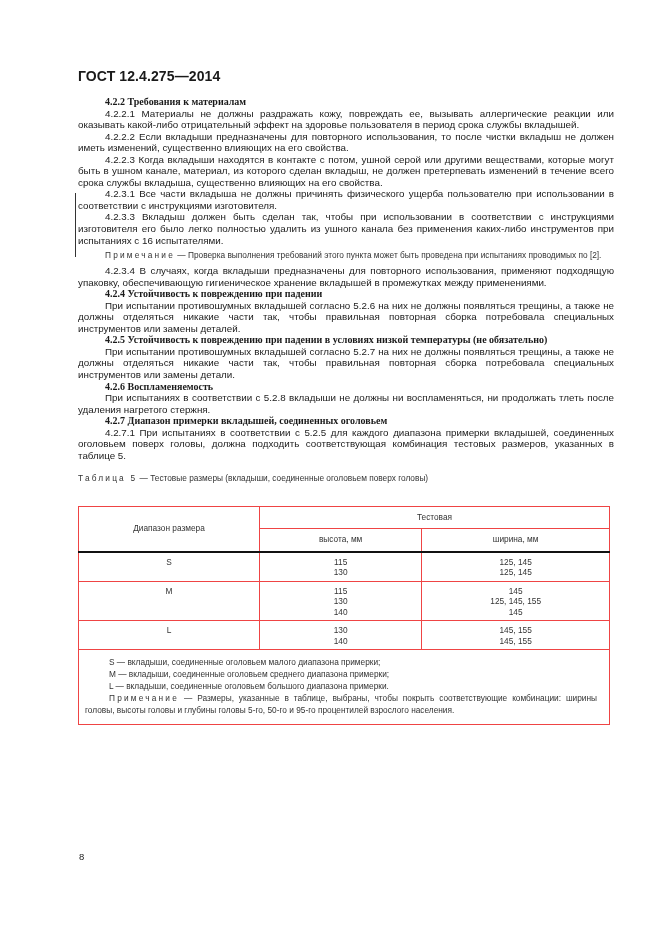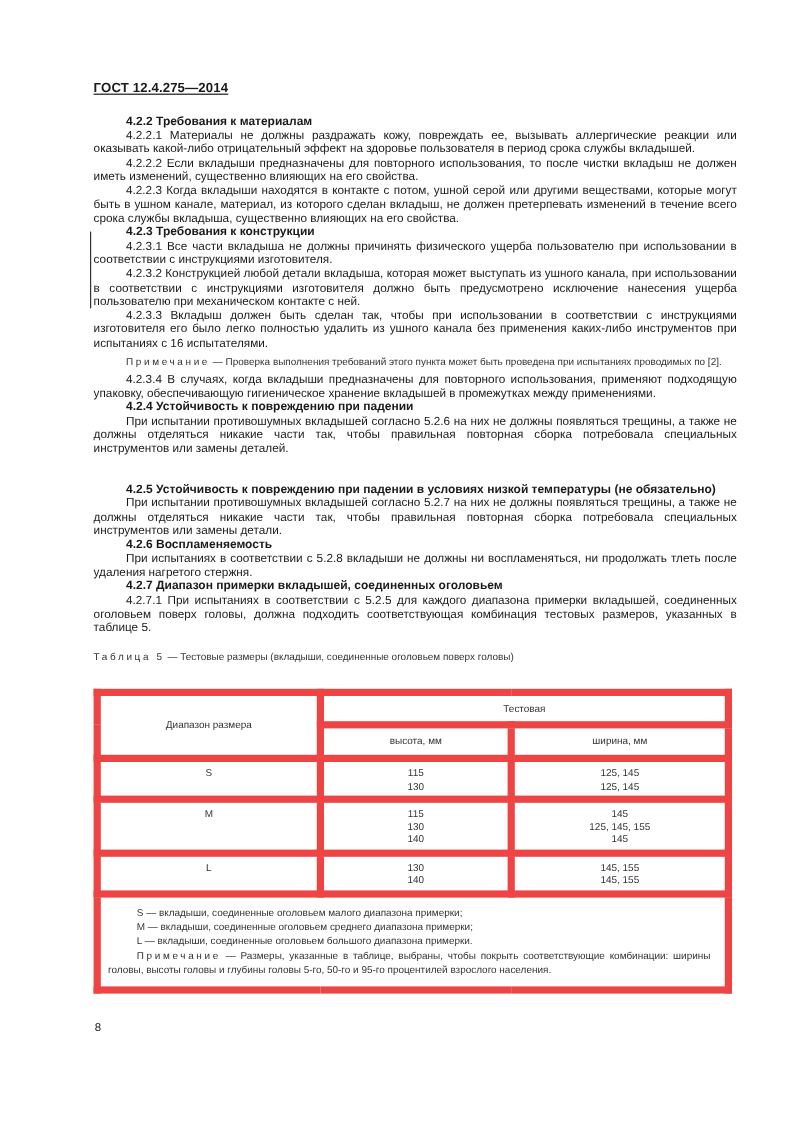--- a/index.html
+++ b/index.html
@@ -1,27 +1,27 @@
 <!DOCTYPE html>
 <html><head>
   <meta charset="utf-8">
   <style>
     html, body { margin: 0; padding: 0; background: #ffffff; }
     body { width: 661px; height: 936px; position: relative; overflow: hidden;
            font-family: "Liberation Sans", sans-serif; color: #1a1a1a; }
-    .hdr { position: absolute; left: 78px; top: 68px; font-weight: bold; font-size: 11px; letter-spacing: 0.1px; text-decoration: underline; }
+    .hdr { position: absolute; left: 78px; top: 68px; font-weight: bold; font-size: 14px; letter-spacing: 0.1px; }
     .content { position: absolute; left: 78px; top: 96px; width: 536px; font-size: 9.8px; line-height: 11.55px; }
     .p { margin: 0; text-align: justify; text-indent: 27px; }
-    .h { margin: 0; font-weight: bold; text-indent: 27px; font-size: 10px; }
+    .h { margin: 0; font-weight: bold; text-indent: 27px; font-size: 10px; font-family: Liberation Serif, serif; }
     .note { margin: 4px 0 4px 0; text-indent: 27px; font-size: 8.3px; line-height: 11px; text-align: justify; color: #333; }
     .sp { letter-spacing: 2.2px; }
     .bar { position: absolute; left: 75px; width: 0; border-left: 1px solid #333; }
     .tcap { margin: 12px 0 21px 0; font-size: 8.3px; color: #333; }
     table { border-collapse: collapse; width: 532px; font-size: 8.3px; color: #333; }
-    td, th { border: 6px solid #ef4444; text-align: center; font-weight: normal; padding: 0; vertical-align: top; }
+    td, th { border: 1px solid #ef4444; text-align: center; font-weight: normal; padding: 0; vertical-align: top; }
     .thick-top { border-top: 2px solid #111; }
     .hd-row1 td { height: 21px; vertical-align: middle; }
     .hd-row2 td { height: 22px; vertical-align: middle; text-align: center; }
     .body-cell { padding: 4px 0 3px 0; line-height: 10.5px; }
     .foot { text-align: left; padding: 6px 12px 8px 6px; line-height: 12px; }
     .foot .li { text-indent: 24px; }
     .foot .nt { text-indent: 24px; text-align: justify; }
     .pgnum { position: absolute; left: 79px; top: 851px; font-size: 9.5px; color: #222; }
   </style>
 </head>
@@ -30,31 +30,29 @@
 <div class="hdr">ГОСТ 12.4.275—2014</div>
 
 <div class="bar" style="top:193px;height:64px;"></div>
 
 <div class="content">
   <p class="h">4.2.2  Требования к материалам</p>
   <p class="p">4.2.2.1  Материалы не должны раздражать кожу, повреждать ее, вызывать аллергические реакции или оказывать какой-либо отрицательный эффект на здоровье пользователя в период срока службы вкладышей.</p>
   <p class="p">4.2.2.2  Если вкладыши предназначены для повторного использования, то после чистки вкладыш не должен иметь изменений, существенно влияющих на его свойства.</p>
   <p class="p">4.2.2.3  Когда вкладыши находятся в контакте с потом, ушной серой или другими веществами, которые могут быть в ушном канале, материал, из которого сделан вкладыш, не должен претерпевать изменений в течение всего срока службы вкладыша, существенно влияющих на его свойства.</p>
 
-  <p class="h">4.2.3  Требования к конструкции</p>
   <p class="p">4.2.3.1  Все части вкладыша не должны причинять физического ущерба пользователю при использовании в соответствии с инструкциями изготовителя.</p>
-  <p class="p">4.2.3.2  Конструкцией любой детали вкладыша, которая может выступать из ушного канала, при использовании в соответствии с инструкциями изготовителя должно быть предусмотрено исключение нанесения ущерба пользователю при механическом контакте с ней.</p>
   <p class="p">4.2.3.3  Вкладыш должен быть сделан так, чтобы при использовании в соответствии с инструкциями изготовителя его было легко полностью удалить из ушного канала без применения каких-либо инструментов при испытаниях с 16 испытателями.</p>
   <p class="note"><span class="sp">Примечание</span><span> — Проверка выполнения требований этого пункта может быть проведена при испытаниях проводимых по [2].</span></p>
   <p class="p">4.2.3.4  В случаях, когда вкладыши предназначены для повторного использования, применяют подходящую упаковку, обеспечивающую гигиеническое хранение вкладышей в промежутках между применениями.</p>
 
   <p class="h">4.2.4  Устойчивость к повреждению при падении</p>
   <p class="p">При испытании противошумных вкладышей согласно 5.2.6 на них не должны появляться трещины, а также не должны отделяться никакие части так, чтобы правильная повторная сборка потребовала специальных инструментов или замены деталей.</p>
 
-  <p class="h" style="text-align:justify;margin-top:22px;">4.2.5  Устойчивость к повреждению при падении в условиях низкой температуры (не обязательно)</p>
+  <p class="h" style="text-align:justify;">4.2.5  Устойчивость к повреждению при падении в условиях низкой температуры (не обязательно)</p>
   <p class="p">При испытании противошумных вкладышей согласно 5.2.7 на них не должны появляться трещины, а также не должны отделяться никакие части так, чтобы правильная повторная сборка потребовала специальных инструментов или замены детали.</p>
 
   <p class="h">4.2.6  Воспламеняемость</p>
   <p class="p">При испытаниях в соответствии с 5.2.8 вкладыши не должны ни воспламеняться, ни продолжать тлеть после удаления нагретого стержня.</p>
 
   <p class="h">4.2.7  Диапазон примерки вкладышей, соединенных оголовьем</p>
   <p class="p">4.2.7.1  При испытаниях в соответствии с 5.2.5 для каждого диапазона примерки вкладышей, соединенных оголовьем поверх головы, должна подходить соответствующая комбинация тестовых размеров, указанных в таблице 5.</p>
 
   <p class="tcap"><span class="sp">Таблица 5</span><span> — Тестовые размеры (вкладыши, соединенные оголовьем поверх головы)</span></p>
 

